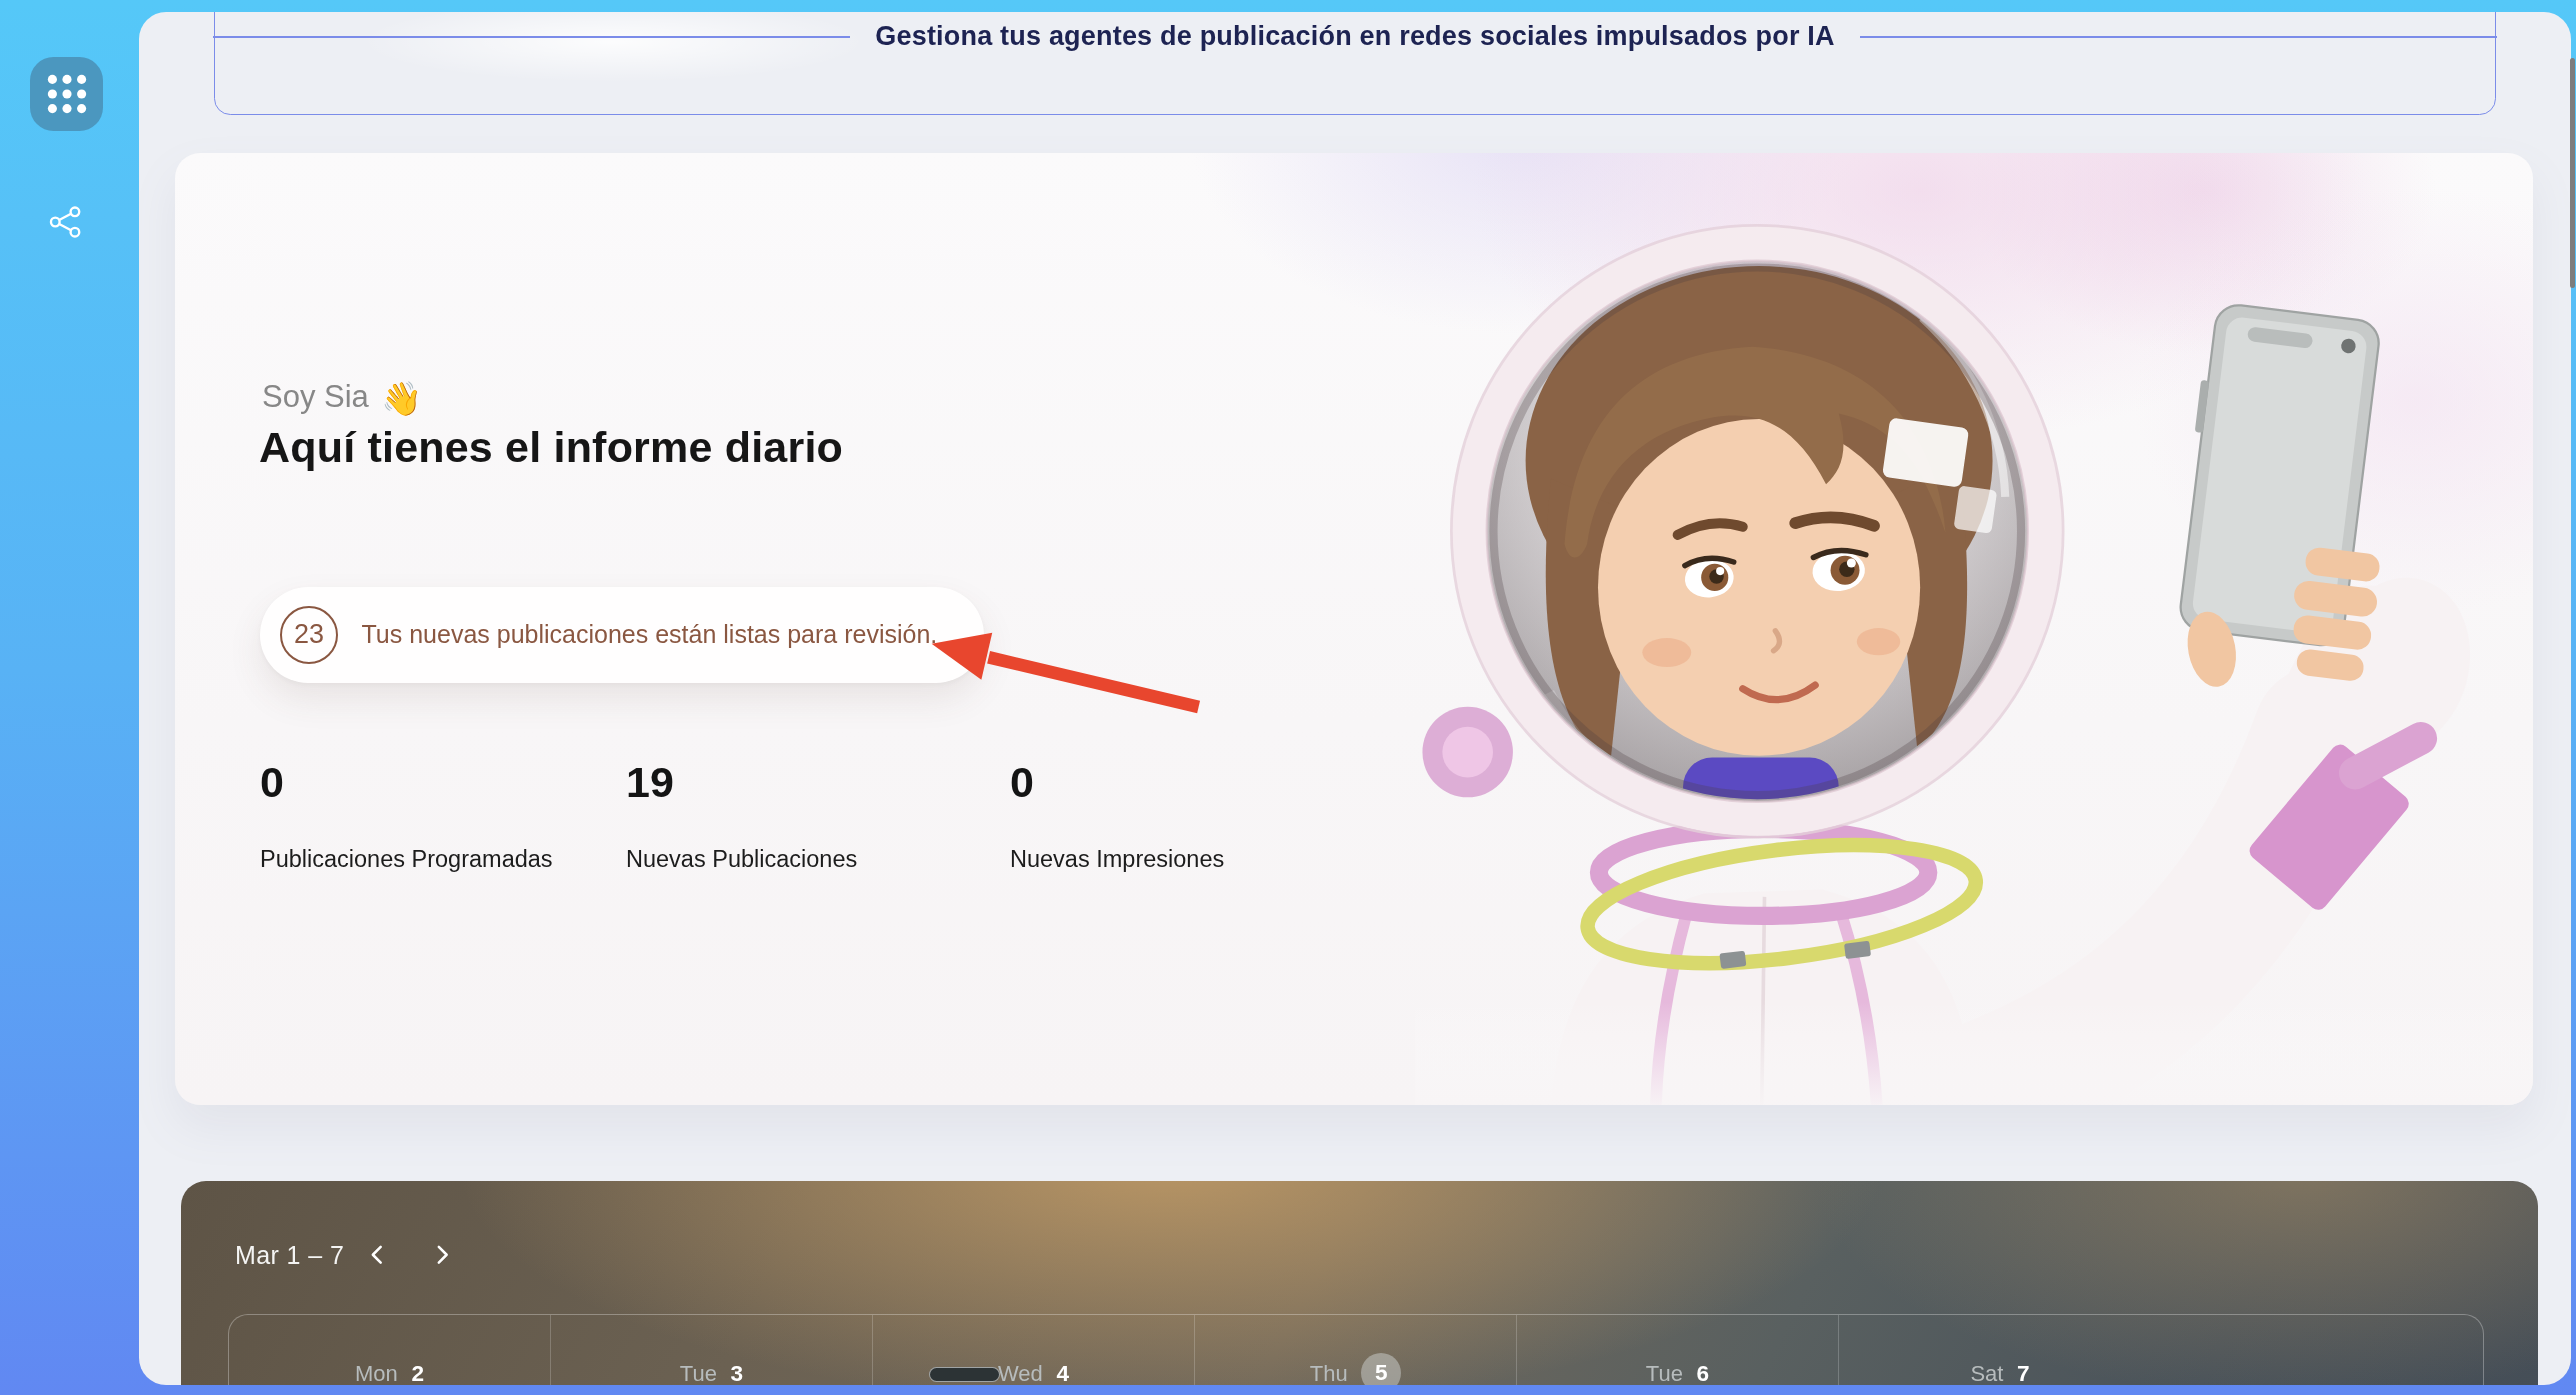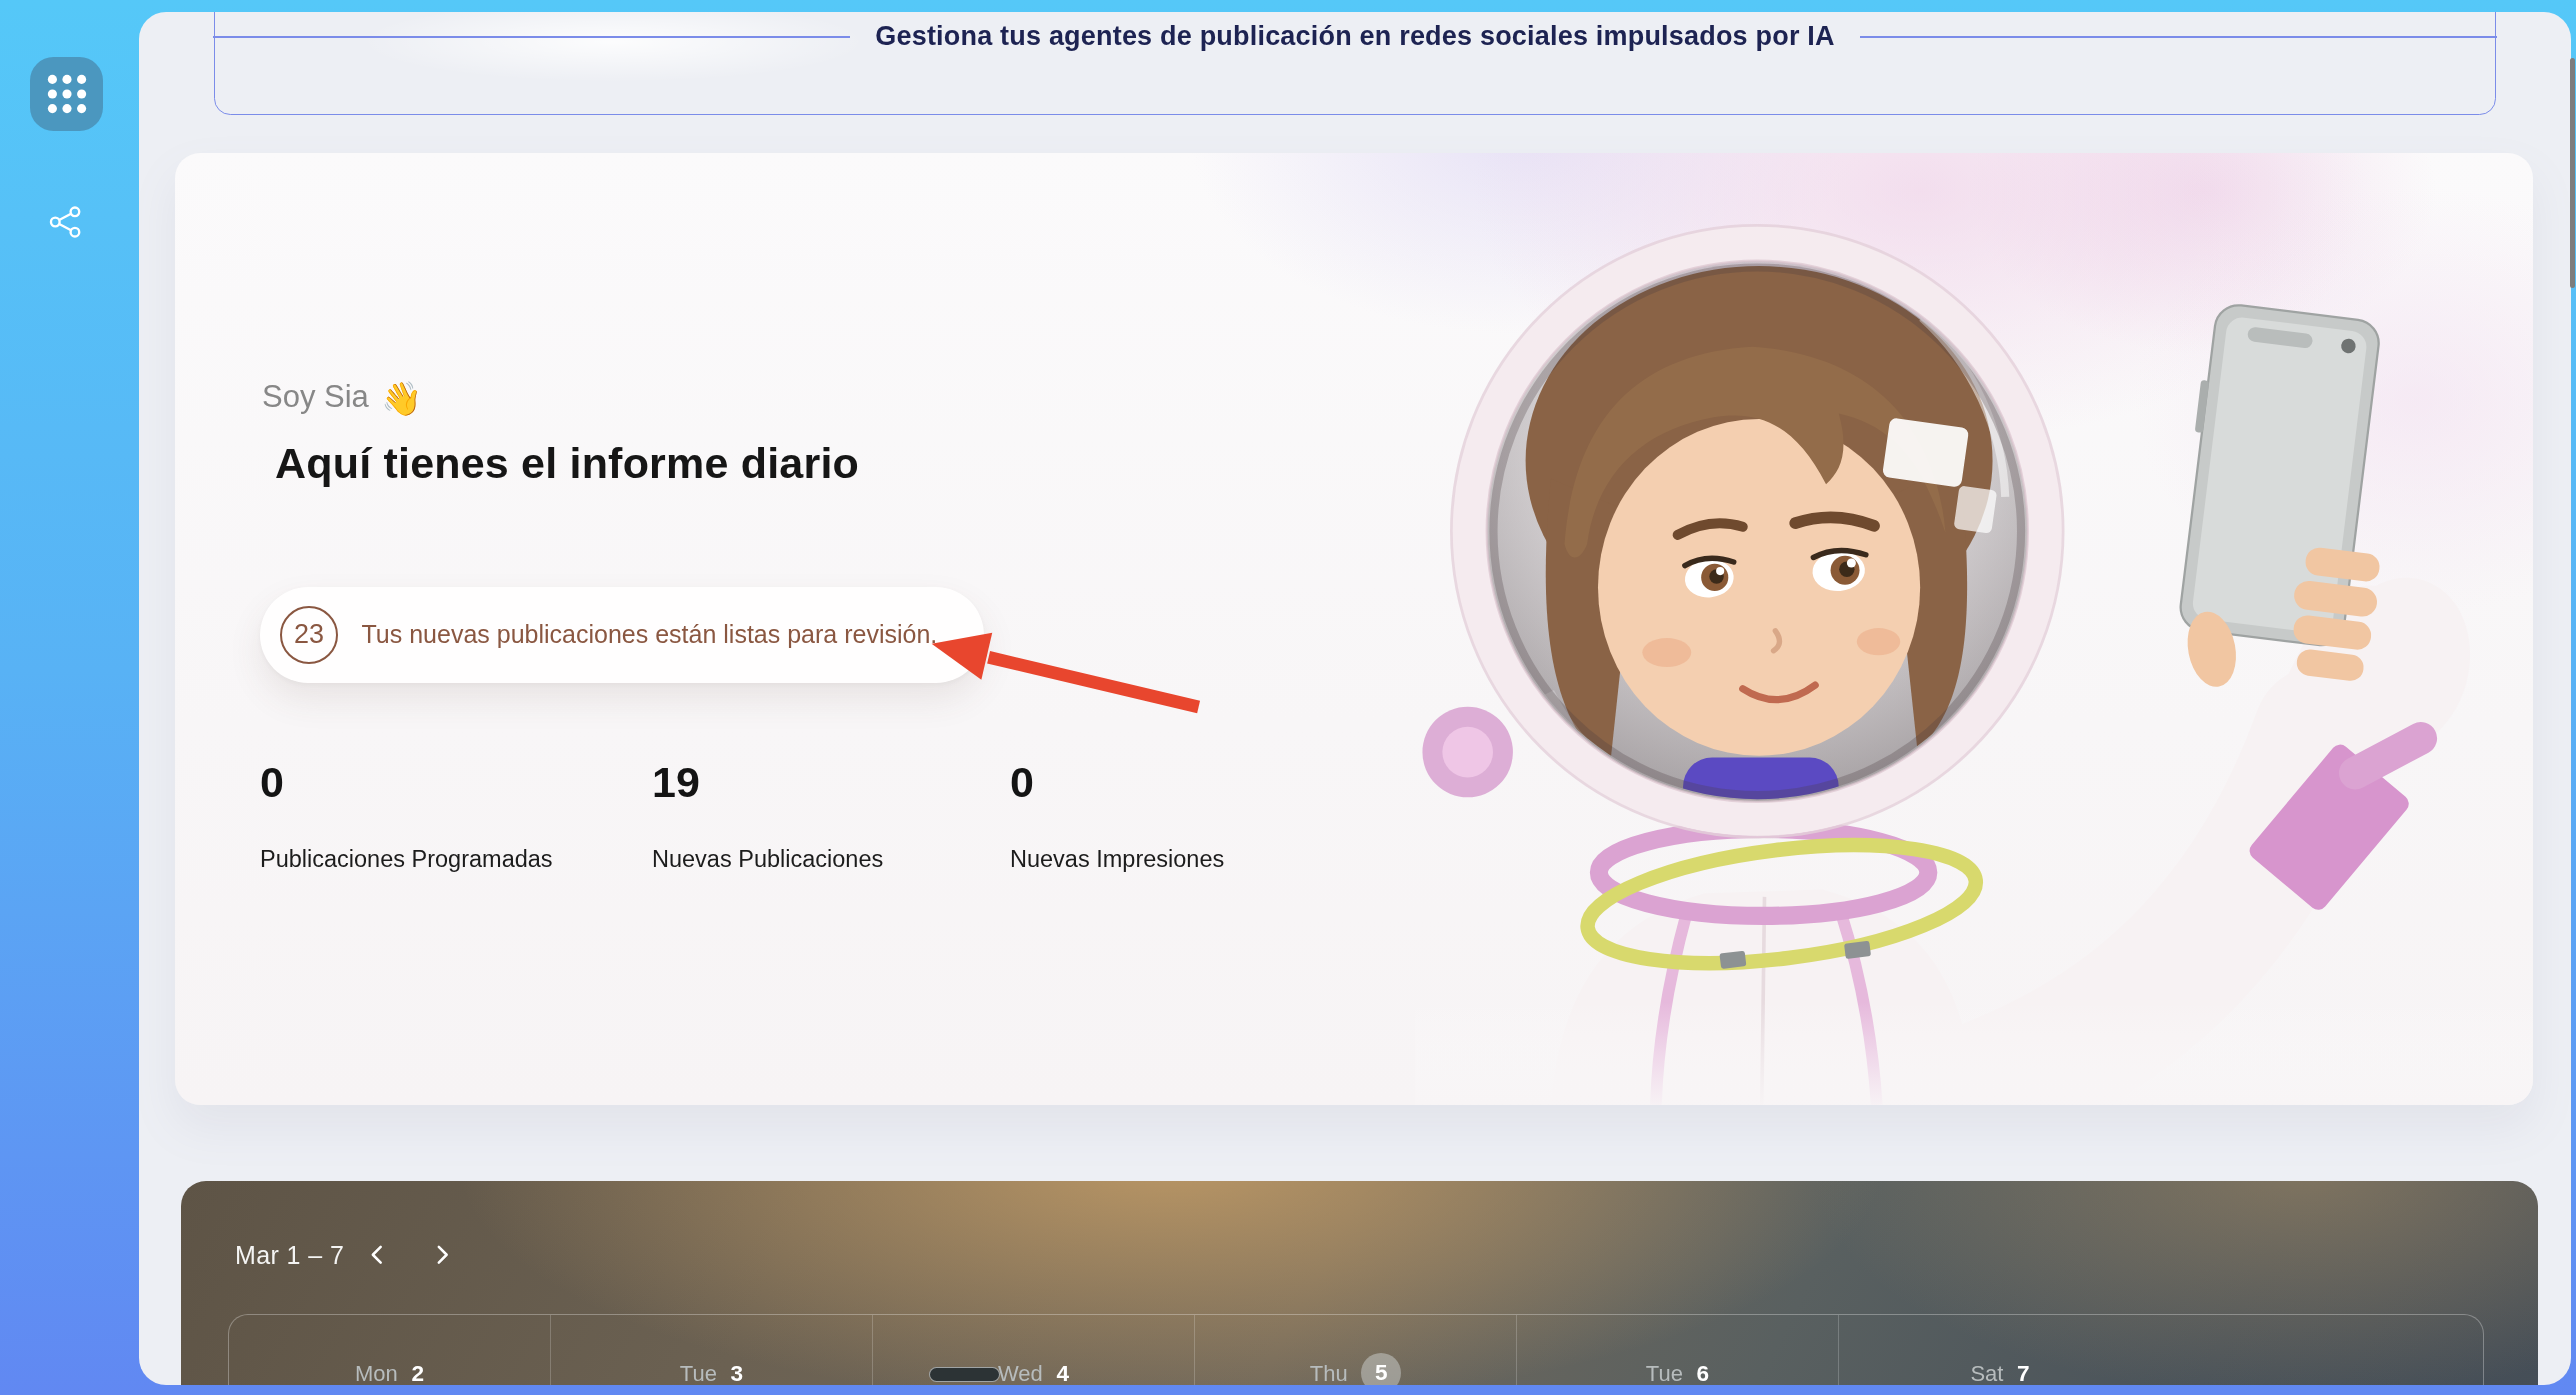--- a/index.html
+++ b/index.html
@@ -31,30 +31,30 @@
   .hero{position:absolute;left:36px;top:141px;width:2358px;height:952px;border-radius:25px;overflow:hidden;
         box-shadow:0 22px 45px rgba(130,130,155,.10);
         background:
           radial-gradient(688px 389px at 74% 4%,rgba(236,199,227,.55),rgba(236,199,227,0) 65%),
           radial-gradient(507px 308px at 57% -2%,rgba(216,208,242,.55),rgba(216,208,242,0) 65%),
           radial-gradient(453px 344px at 95% 26%,rgba(240,216,238,.45),rgba(240,216,238,0) 62%),
           radial-gradient(389px 272px at 86% 4%,rgba(230,185,220,.40),rgba(230,185,220,0) 60%),
           linear-gradient(180deg,#fbfafb 0%,#f8f6f7 60%,#f7f4f5 100%);}
   .greeting{position:absolute;left:87px;top:226px;font-size:31px;color:#878787;display:flex;gap:12.7px;align-items:flex-start;}
   .wave{font-size:33px;}
-  .hero-title{position:absolute;left:84px;top:268px;margin:16px;font-size:43px;line-height:52px;font-weight:700;color:#161616;letter-spacing:0.2px;}
+  .hero-title{position:absolute;left:84px;top:268px;margin:0;font-size:43px;line-height:52px;font-weight:700;color:#161616;letter-spacing:0.2px;}
   .notice{position:absolute;left:85px;top:434px;height:96px;border:none;cursor:pointer;
           display:inline-flex;align-items:center;gap:23.5px;padding:0 47px 0 20px;border-radius:54px;
           background:#fffefe;box-shadow:0 16.3px 34px rgba(95,70,60,.10),0 1.8px 5.4px rgba(0,0,0,.04);}
   .notice-count{width:58px;height:58px;border:2.7px solid #8a5741;border-radius:50%;box-sizing:border-box;
           display:flex;align-items:center;justify-content:center;font-size:27px;color:#8a5741;}
   .notice-text{font-size:25px;color:#8a5741;white-space:nowrap;}
   .arrow-svg{position:absolute;left:724px;top:467px;width:353px;height:136px;z-index:5;}
   .stat{position:absolute;top:606px;}
-  .stat-1{left:85px;} .stat-2{left:477px;} .stat-3{left:835px;}
+  .stat-1{left:85px;} .stat-2{left:451px;} .stat-3{left:835px;}
   .stat-value{font-size:43px;line-height:47px;font-weight:600;color:#141414;}
   .stat-label{margin-top:40px;font-size:23.5px;color:#1c1c1c;white-space:nowrap;}
   .illustration{position:absolute;right:0;top:0;width:1118px;height:952px;}
 
   
   .calendar{position:absolute;left:42px;top:1169px;width:2357px;height:217px;border-radius:25px 25px 0 0;overflow:hidden;
         background:
           radial-gradient(1131px 389px at 42% -8%,rgba(198,158,103,.85),rgba(198,158,103,0) 63%),
           radial-gradient(815px 380px at 90% -5%,rgba(172,143,100,.55),rgba(172,143,100,0) 60%),
           linear-gradient(118deg,#5e5446 0%,#6b6152 26%,#70685b 48%,#596060 68%,#4a535a 86%,#454e57 100%);}

